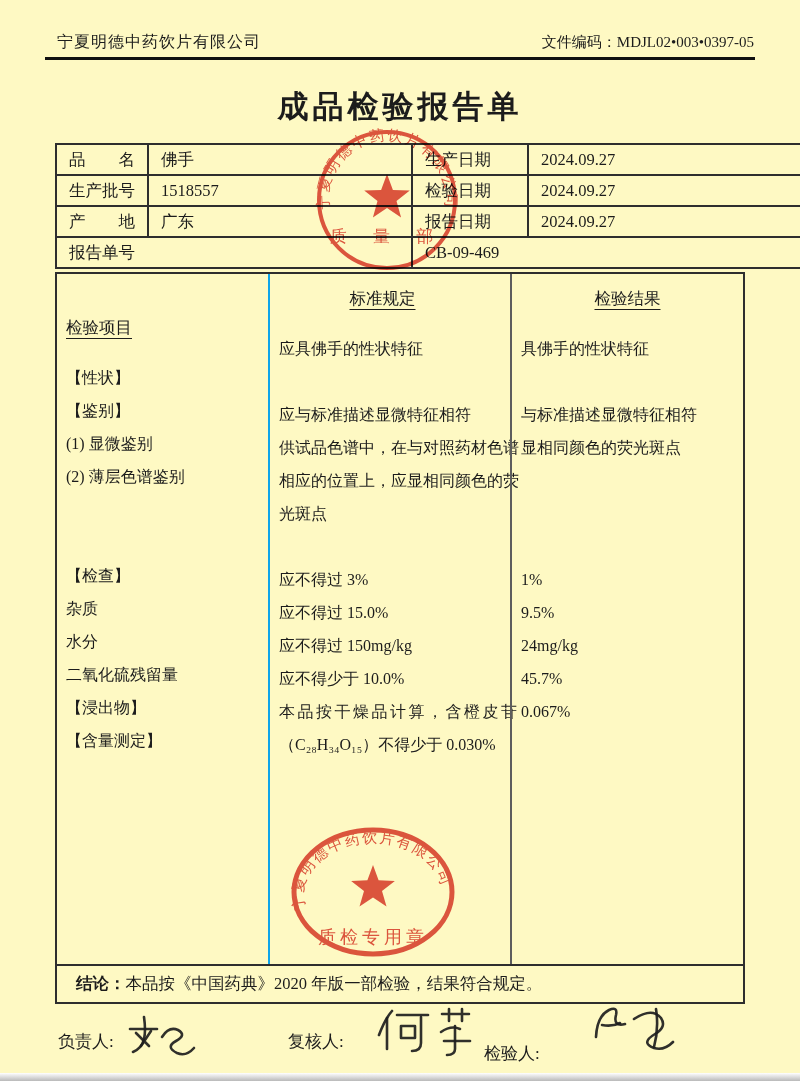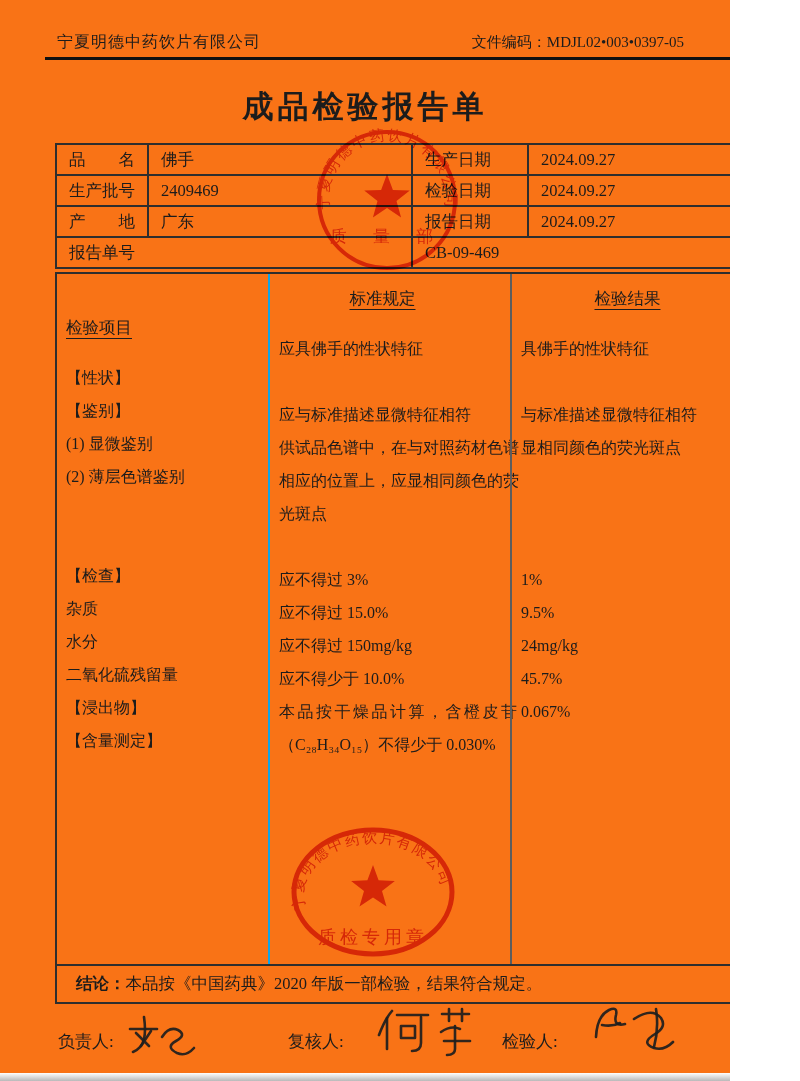--- a/index.html
+++ b/index.html
@@ -1,16 +1,16 @@
 <!DOCTYPE html>
 <html><head>
 <meta charset="utf-8">
 <style>
   html,body{margin:0;padding:0;background:#fff;}
-  .page{position:relative;width:730px;height:1081px;background:#f97316;overflow:hidden;
+  .page{position:relative;width:800px;height:1081px;background:#fef9c3;overflow:hidden;
         font-family:"Liberation Serif","DejaVu Serif",serif;color:#1c1c1c;}
 
   
   .hdr-company{position:absolute;left:57px;top:32px;font-size:16px;letter-spacing:1px;}
   .hdr-code{position:absolute;right:46px;top:33px;font-size:15px;}
   .hdr-rule{position:absolute;left:45px;top:57px;width:710px;height:3px;background:#111;}
 
   
   .title{position:absolute;left:0;top:86px;width:100%;text-align:center;
          font-size:31px;font-weight:bold;letter-spacing:4px;}
@@ -39,21 +39,21 @@
               border-top:2px solid #2e2e2e;line-height:35px;padding-left:19px;font-size:16.5px;
               white-space:nowrap;}
   .conclusion .clabel{font-weight:bold;}
 
   
   .stamp{position:absolute;mix-blend-mode:multiply;opacity:.9;}
   .stamp text{font-family:"Liberation Serif","DejaVu Serif",serif;}
 
   
   .sign-label{position:absolute;top:1030px;font-size:17px;}
-  .lbl-resp{left:58px;} .lbl-rev{left:288px;} .lbl-insp{left:502px;}
+  .lbl-resp{left:58px;} .lbl-rev{left:288px;} .lbl-insp{left:484px;margin-top:12px;}
   .signature{position:absolute;}
   .sig1{left:118px;top:1012px;} .sig2{left:370px;top:1005px;} .sig3{left:588px;top:1003px;}
   .signature path{stroke:#1e1e1e;stroke-width:2.6;fill:none;stroke-linecap:round;stroke-linejoin:round;opacity:.92;}
 
   .scan-edge{position:absolute;left:0;bottom:0;width:100%;height:8px;
              background:linear-gradient(#ffffff,#b9b9b9);}
 </style>
 </head>
 <body>
 
@@ -68,21 +68,21 @@
   <table class="info">
     <tbody>
         <tr>
       <td class="lblw">品　　名</td>
       <td class="valw">佛手</td>
       <td class="lblw2">生产日期</td>
       <td class="valw2">2024.09.27</td>
     </tr>
     <tr>
       <td>生产批号</td>
-      <td>2409469</td>
+      <td>1518557</td>
       <td>检验日期</td>
       <td>2024.09.27</td>
     </tr>
     <tr>
       <td>产　　地</td>
       <td>广东</td>
       <td>报告日期</td>
       <td>2024.09.27</td>
     </tr>
     <tr>

